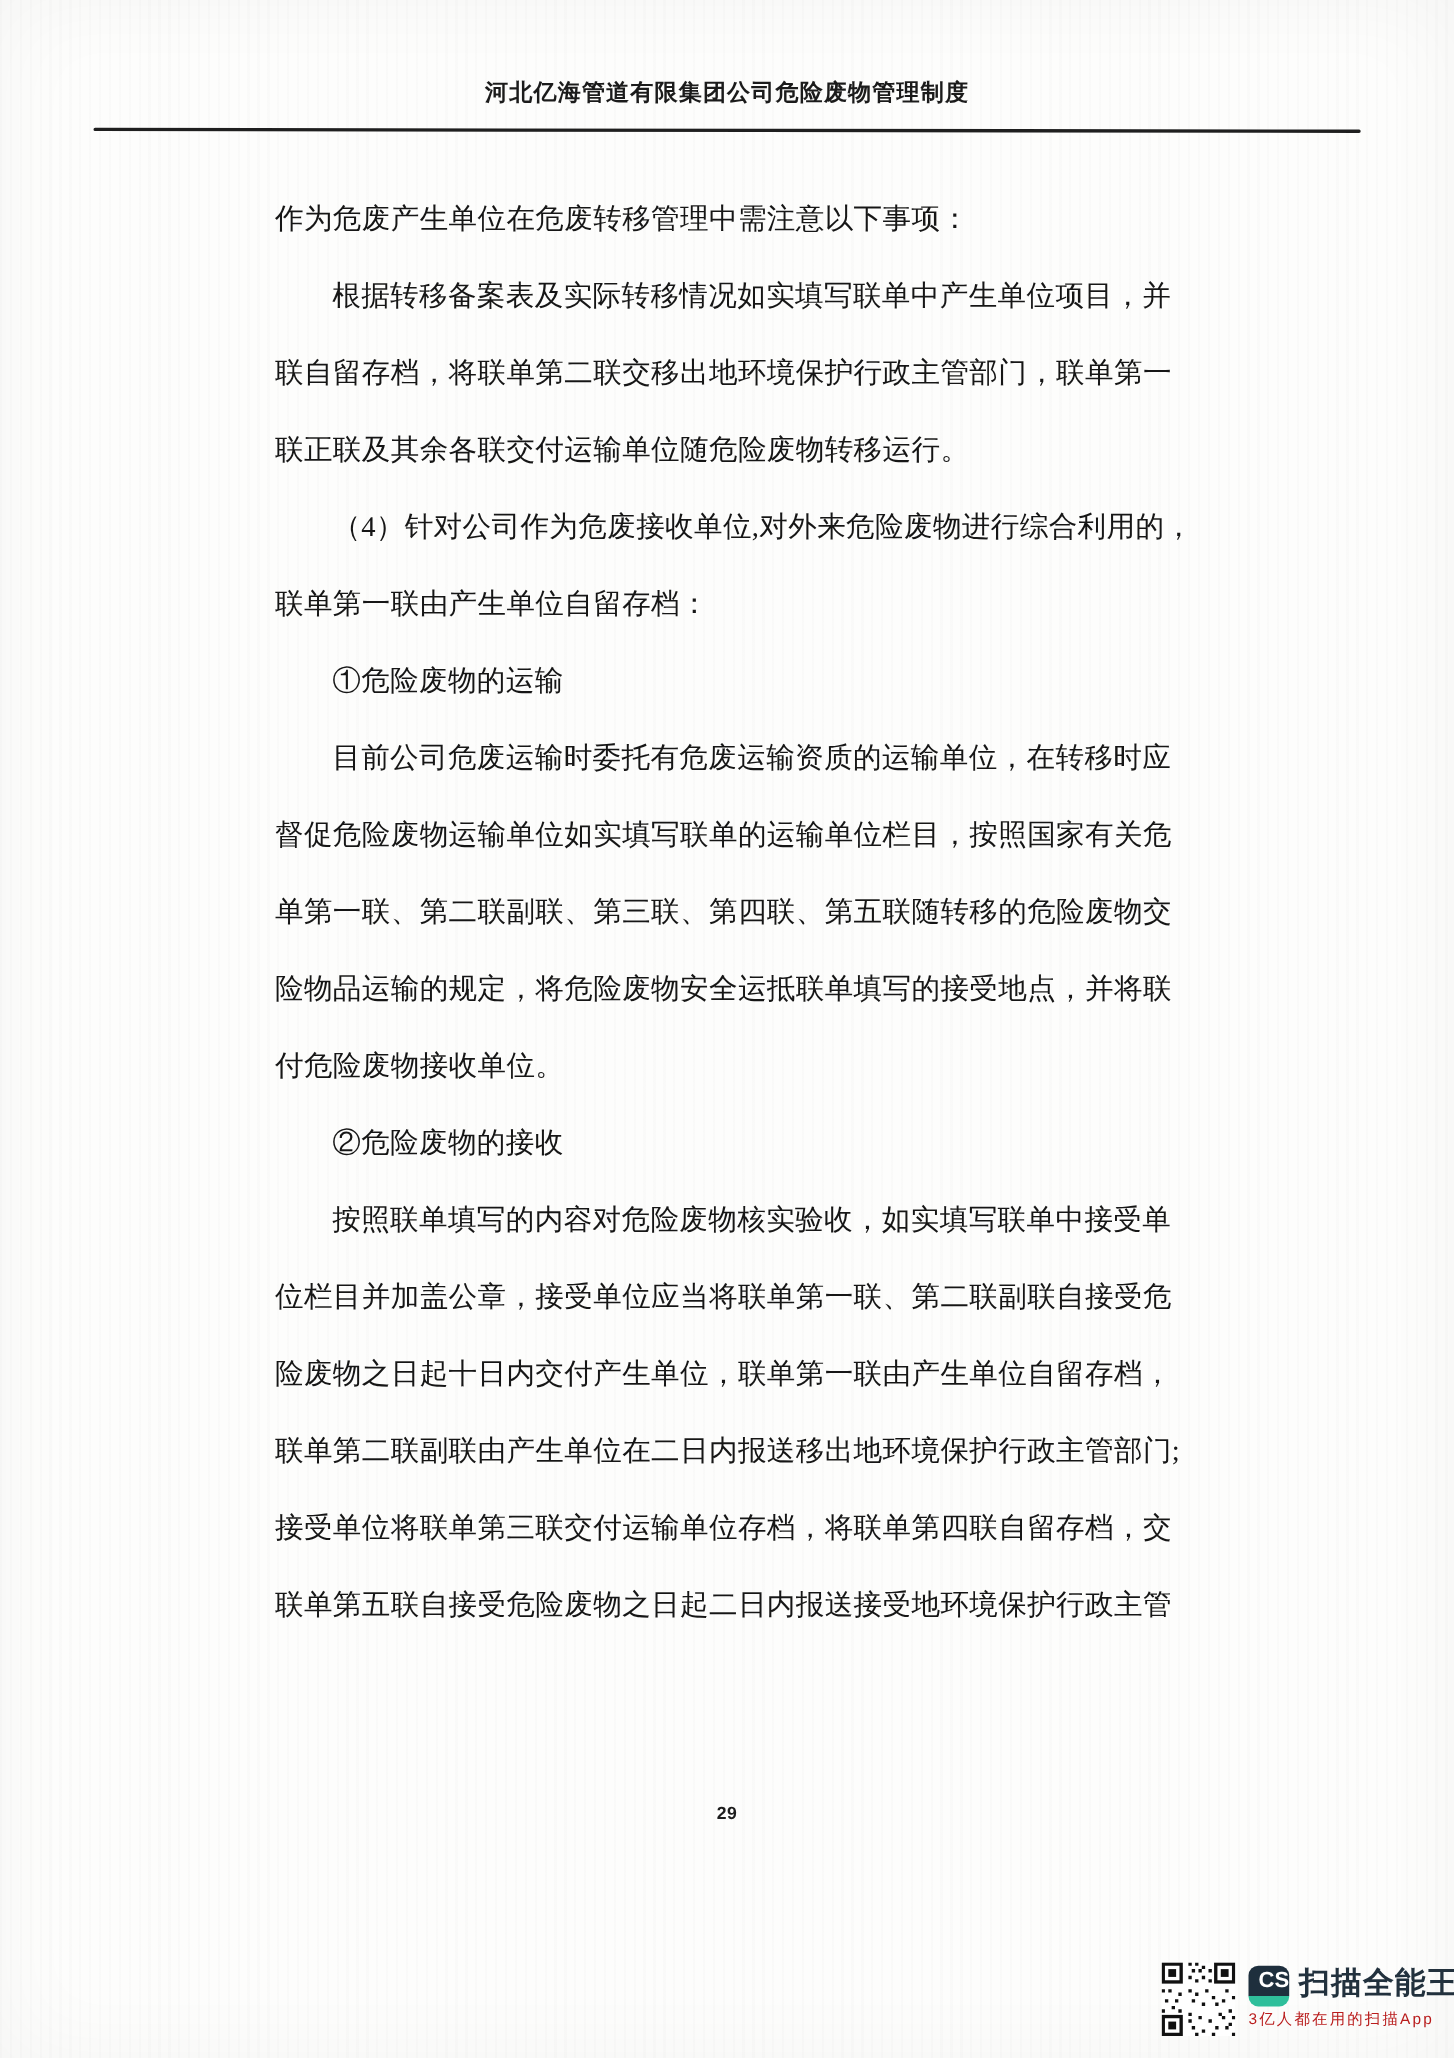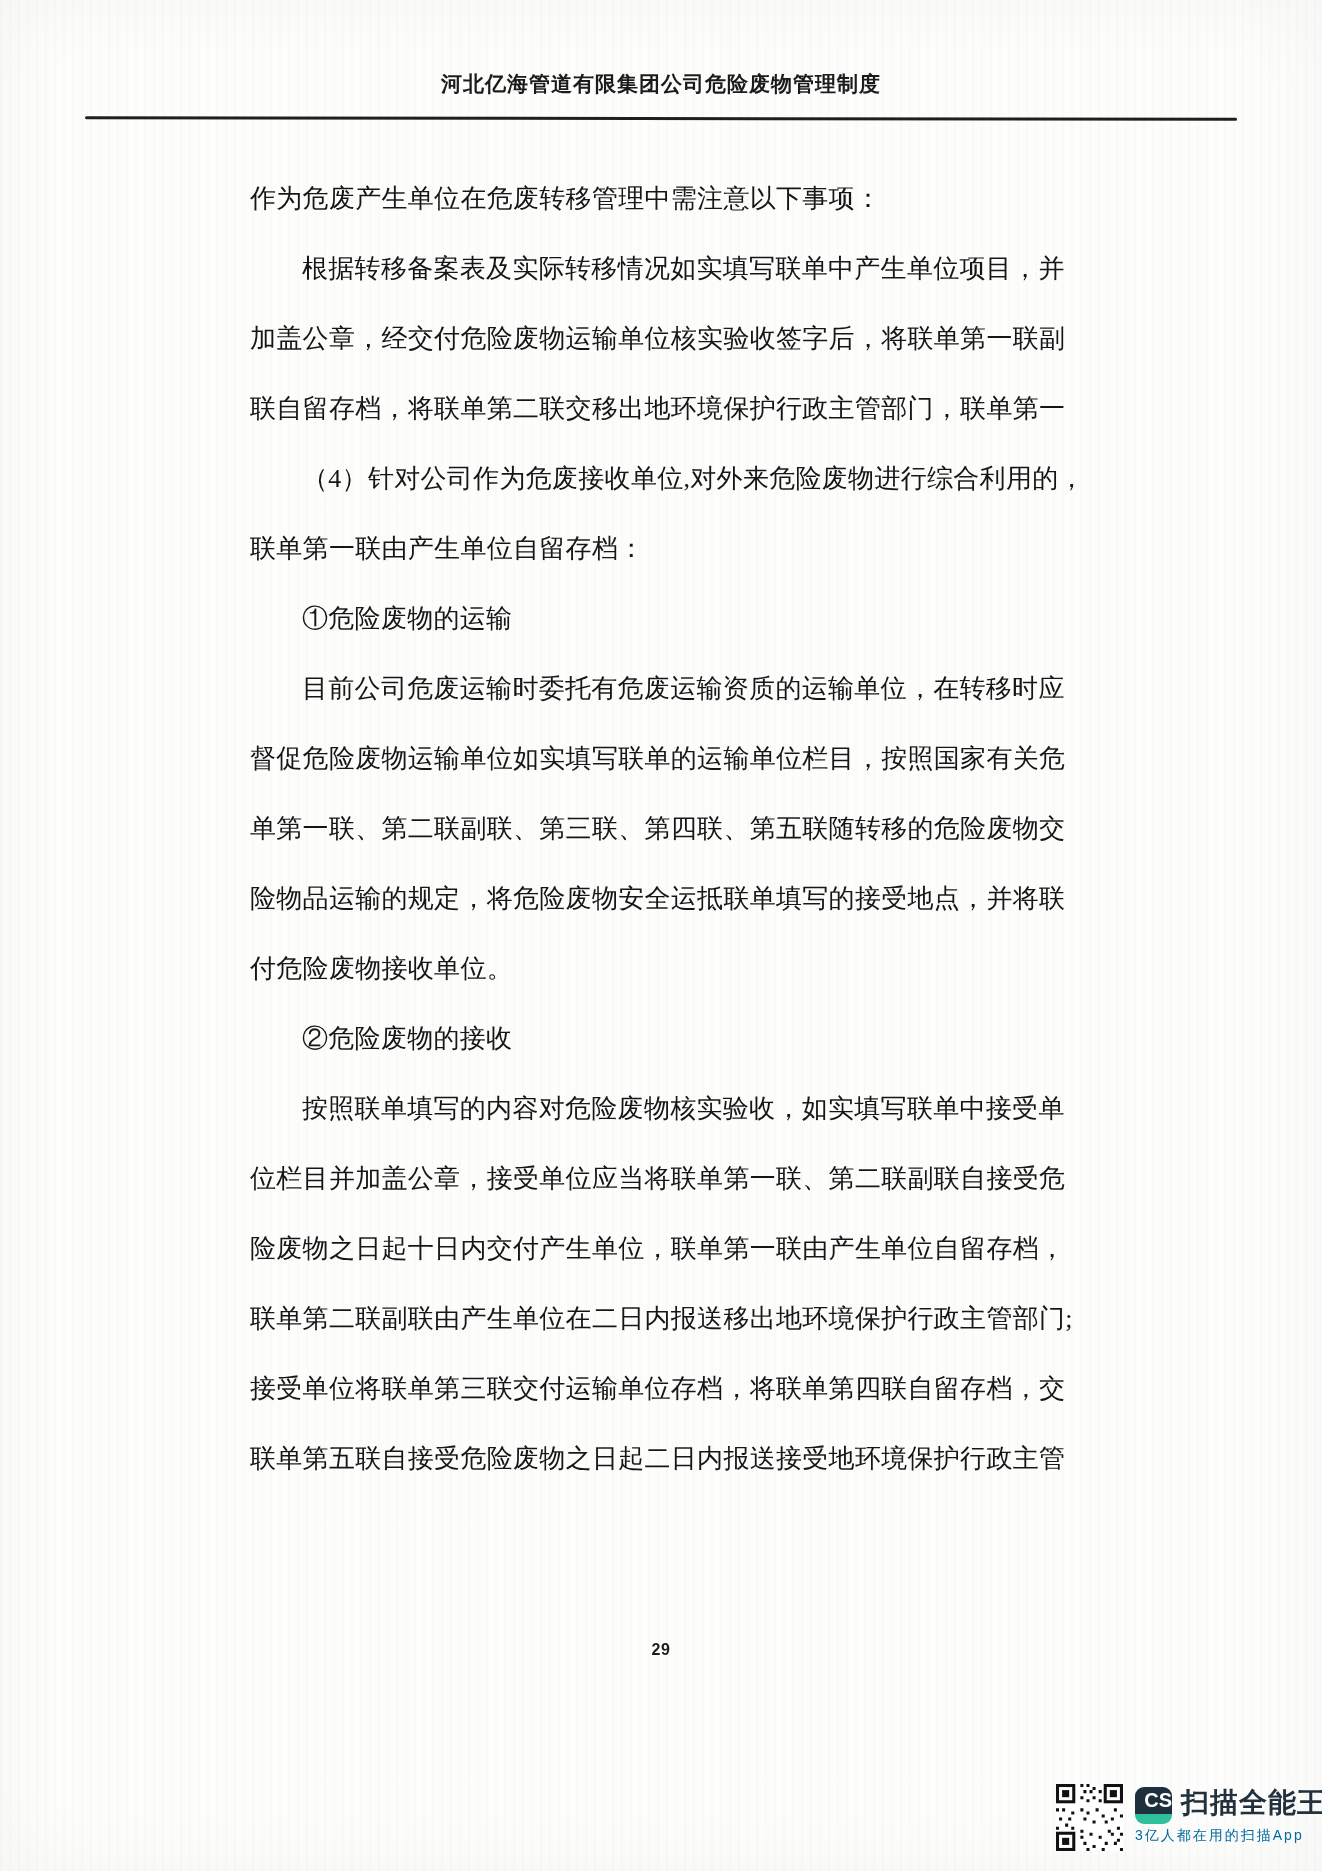--- a/index.html
+++ b/index.html
@@ -61,38 +61,38 @@
   }
   .app-name{
     position:absolute;left:131px;top:4px;
     font-family:"Liberation Sans","DejaVu Sans",sans-serif;
     font-size:28px;font-weight:bold;color:#22313d;letter-spacing:1px;
     white-space:nowrap;
   }
   .tagline{
     position:absolute;left:85px;top:47px;
     font-family:"Liberation Sans","DejaVu Sans",sans-serif;
-    font-size:14px;color:#0369a1;letter-spacing:2px;
+    font-size:14px;color:#b91c1c;letter-spacing:2px;
     white-space:nowrap;
   }
 </style>
 </head>
 <body>
 
 <div class="sheet">
   <div class="scan-texture"></div>
 
   <div class="doc-header-title">河北亿海管道有限集团公司危险废物管理制度</div>
   <div class="doc-header-rule"></div>
 
   <div class="body-text">
     <div class="line">作为危废产生单位在危废转移管理中需注意以下事项：</div>
     <div class="line in">根据转移备案表及实际转移情况如实填写联单中产生单位项目，并</div>
-    <div class="line">加盖公章，经交付危险废物运输单位核实验收签字后，将联单第一联副</div>
     <div class="line">联自留存档，将联单第二联交移出地环境保护行政主管部门，联单第一</div>
+    <div class="line">联正联及其余各联交付运输单位随危险废物转移运行。</div>
     <div class="line in">（4）针对公司作为危废接收单位,对外来危险废物进行综合利用的，</div>
     <div class="line">联单第一联由产生单位自留存档：</div>
     <div class="line in">①危险废物的运输</div>
     <div class="line in">目前公司危废运输时委托有危废运输资质的运输单位，在转移时应</div>
     <div class="line">督促危险废物运输单位如实填写联单的运输单位栏目，按照国家有关危</div>
     <div class="line">单第一联、第二联副联、第三联、第四联、第五联随转移的危险废物交</div>
     <div class="line">险物品运输的规定，将危险废物安全运抵联单填写的接受地点，并将联</div>
     <div class="line">付危险废物接收单位。</div>
     <div class="line in">②危险废物的接收</div>
     <div class="line in">按照联单填写的内容对危险废物核实验收，如实填写联单中接受单</div>

